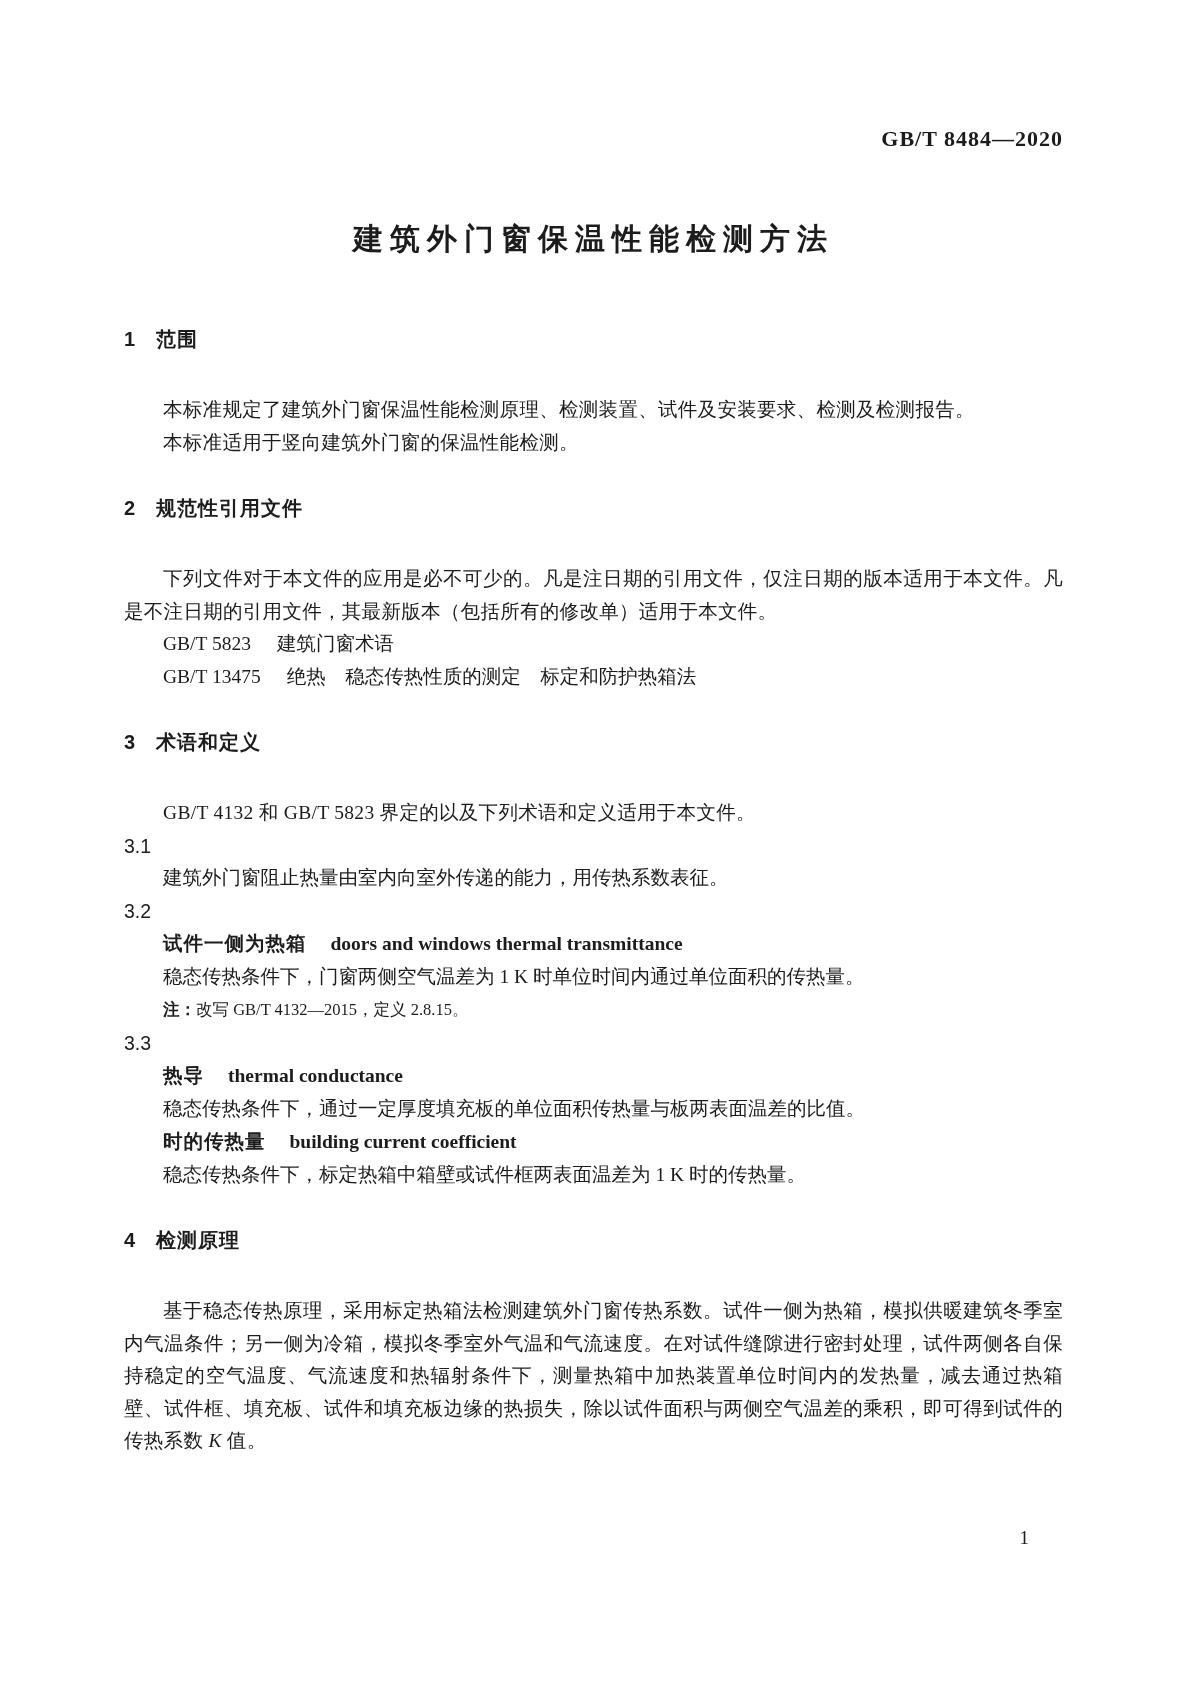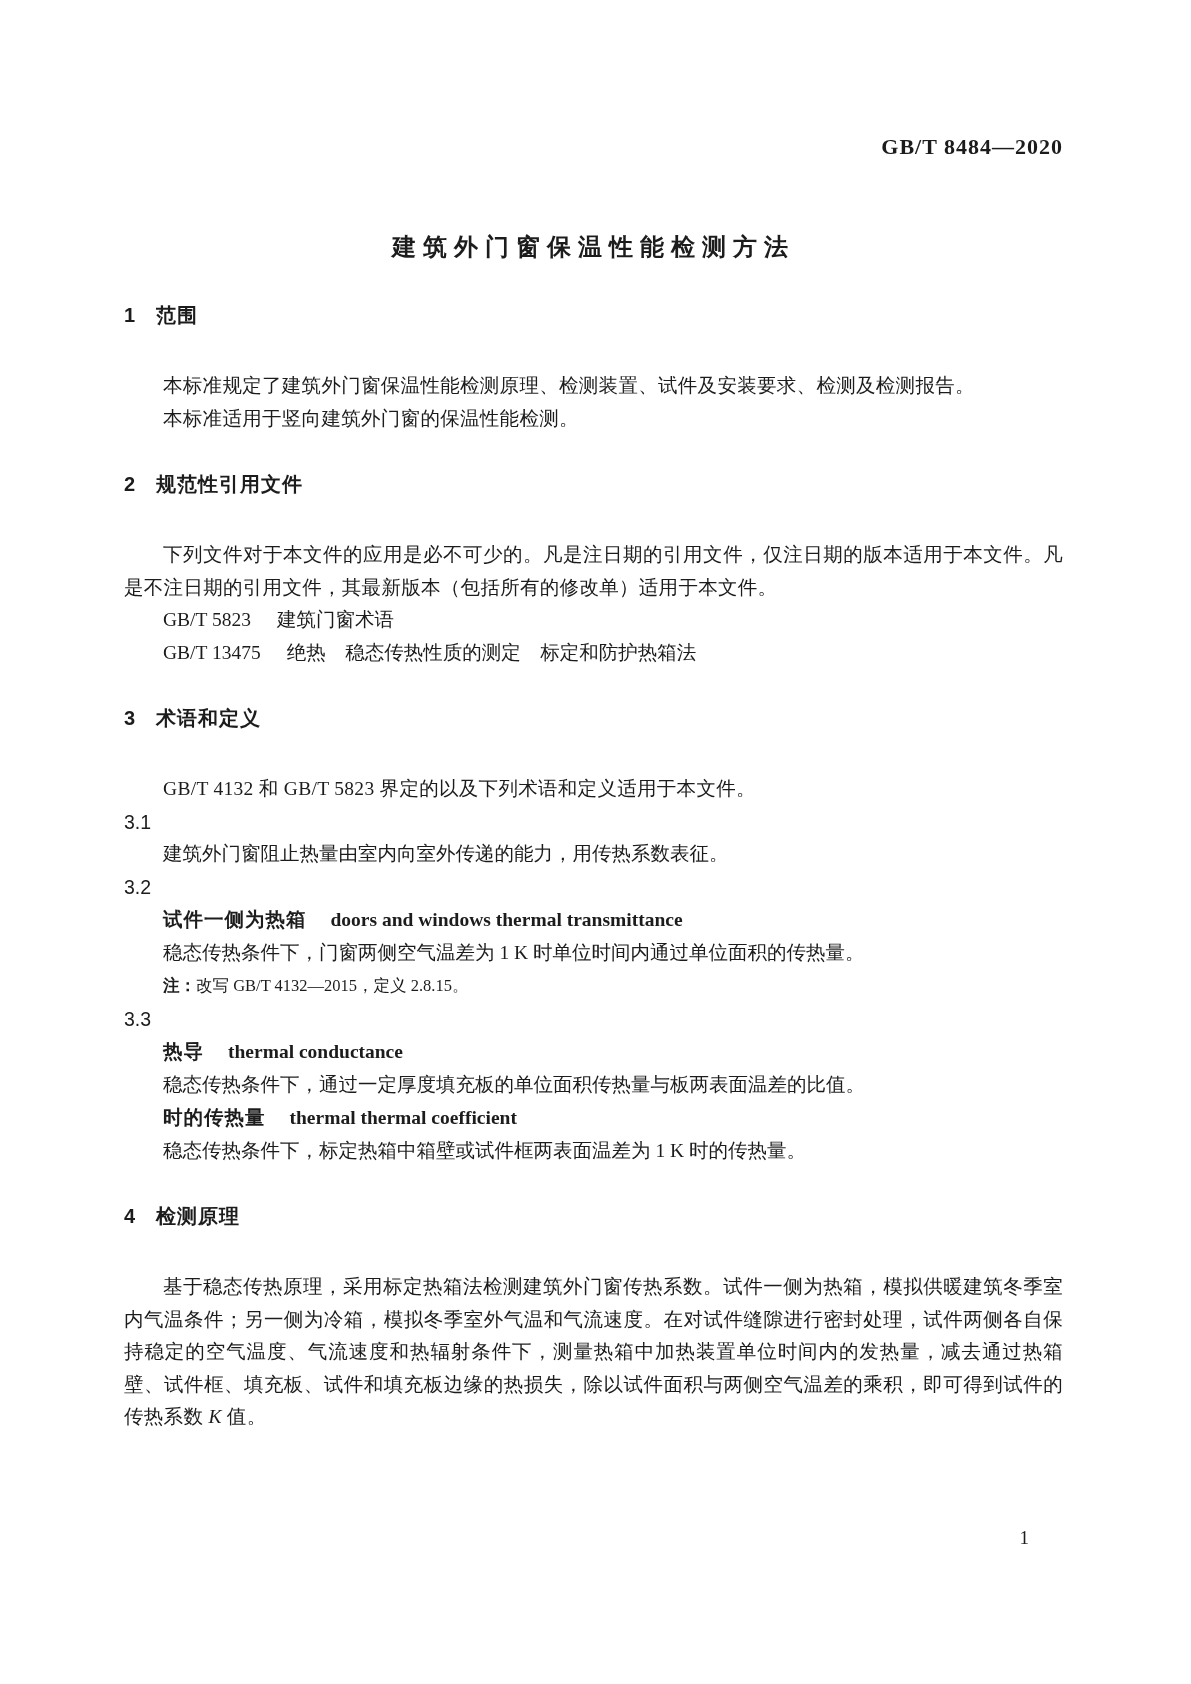--- a/index.html
+++ b/index.html
@@ -9,50 +9,50 @@
     height: 1684px;
     background: #ffffff;
     color: #1c1c1c;
     font-family: "Liberation Serif", "DejaVu Serif", serif;
     overflow: hidden;
   }
   .content {
     position: absolute;
     left: 124px;
     right: 128px;
-    top: 12px;
+    top: 4px;
   }
   .doc-code {
     margin-top: 122px;
     text-align: right;
     font-weight: bold;
     font-size: 22px;
     line-height: 26px;
     letter-spacing: 1px;
     font-family: "Liberation Serif", "DejaVu Serif", serif;
   }
   .doc-title {
     margin: 68px 0 17px 0;
     text-align: center;
     font-family: "Liberation Sans", "DejaVu Sans", sans-serif;
     font-weight: bold;
-    font-size: 24px;
+    font-size: 30px;
     line-height: 38px;
     letter-spacing: 7px;
   }
   .sec-heading {
     margin-top: 36px;
     font-family: "Liberation Sans", "DejaVu Sans", sans-serif;
     font-weight: bold;
     font-size: 20px;
     line-height: 26px;
   }
   .sec-heading .sec-num { display: inline-block; min-width: 14px; }
   .sec-heading .sec-title { margin-left: 18px; letter-spacing: 1px; }
-  .mt-lg { margin-top: 36px; }
+  .mt-lg { margin-top: 68px; }
   .mt-md { margin-top: 36px; }
   .para {
     margin: 0;
     font-size: 19.5px;
     line-height: 32.5px;
     text-align: justify;
     letter-spacing: 0.3px;
   }
   .para.first-block { margin-top: 42px; }
   .indent { text-indent: 2em; }
@@ -158,21 +158,21 @@
     <div>
       <p class="term-num">3.3</p>
       <div class="term-line">
         <span class="term-cn">热导</span><span class="term-en">thermal conductance</span>
       </div>
       <p class="term-def">稳态传热条件下，通过一定厚度填充板的单位面积传热量与板两表面温差的比值。</p>
     </div>
 
     <div>
       <div class="term-line">
-        <span class="term-cn">时的传热量</span><span class="term-en">thermal thermal coefficient</span>
+        <span class="term-cn">时的传热量</span><span class="term-en">building current coefficient</span>
       </div>
       <p class="term-def">稳态传热条件下，标定热箱中箱壁或试件框两表面温差为 1 K 时的传热量。</p>
     </div>
 
     <div class="sec-heading mt-md">
       <span class="sec-num">4</span><span class="sec-title">检测原理</span>
     </div>
     <p class="para indent first-block">
       <span>基于稳态传热原理，采用标定热箱法检测建筑外门窗传热系数。试件一侧为热箱，模拟供暖建筑冬季室内气温条件；另一侧为冷箱，模拟冬季室外气温和气流速度。在对试件缝隙进行密封处理，试件两侧各自保持稳定的空气温度、气流速度和热辐射条件下，测量热箱中加热装置单位时间内的发热量，减去通过热箱壁、试件框、填充板、试件和填充板边缘的热损失，除以试件面积与两侧空气温差的乘积，即可得到试件的传热系数 </span><span class="k-symbol">K</span><span> 值。</span>
     </p>

